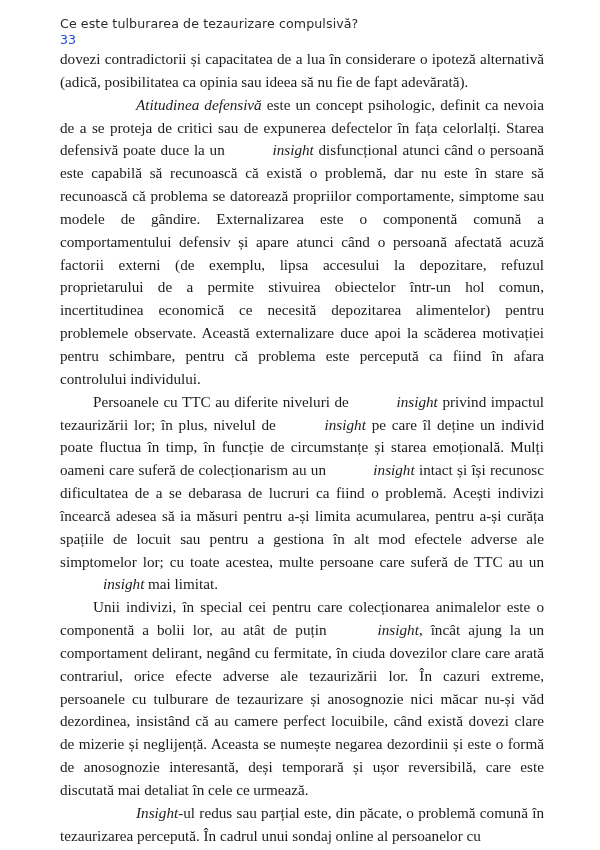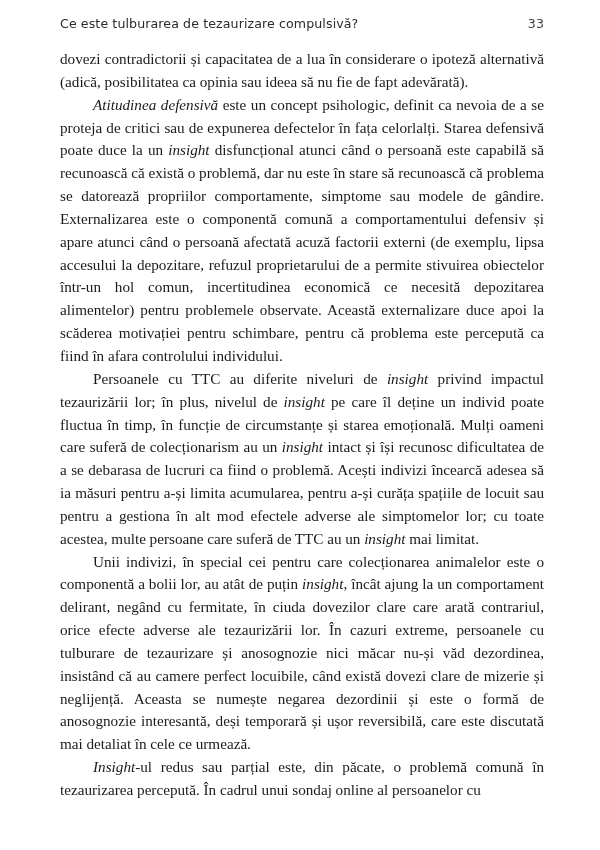--- a/index.html
+++ b/index.html
@@ -31,27 +31,28 @@
     width: 484px;
     height: 22px;
     display: flex;
     align-items: baseline;
     justify-content: space-between;
     font-family: "DejaVu Sans", "Liberation Sans", sans-serif;
     font-size: 12.6px;
     line-height: 16px;
     color: #2b2b2b;
     letter-spacing: 0.1px;
+    flex-direction: column;
   }
   .running-head .head-title {
     white-space: nowrap;
   }
   .running-head .head-folio {
     font-size: 12.6px;
-    color: #404040;
+    color: #1d4ed8;
   }
 
   
   .text-block {
     position: absolute;
     top: 48px;
     left: 60px;
     width: 484px;
   }
 
@@ -67,20 +68,21 @@
     color: #1a1a1a;
   }
   p.para.indent {
     text-indent: 33px;
   }
   p.para.flush {
     text-indent: 0;
   }
 
   em {
+    margin-left: 43px;
   }
 </style>
 </head>
 <body>
 
 <div class="page">
 
   <div class="running-head">
     <span class="head-title">Ce este tulburarea de tezaurizare compulsivă?</span>
     <span class="head-folio">33</span>

